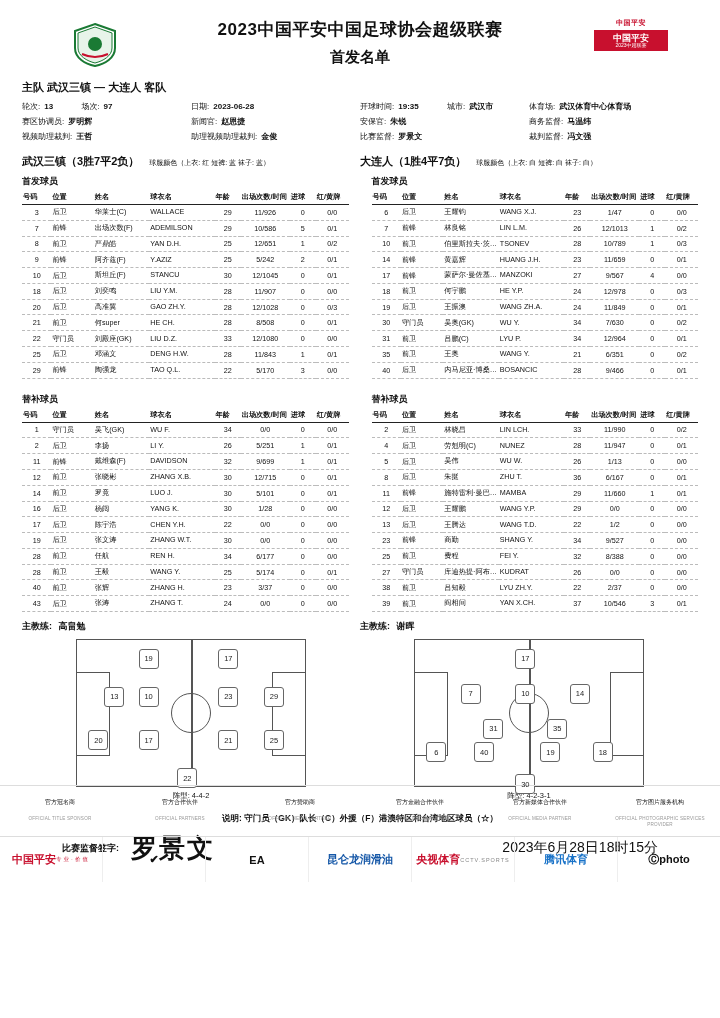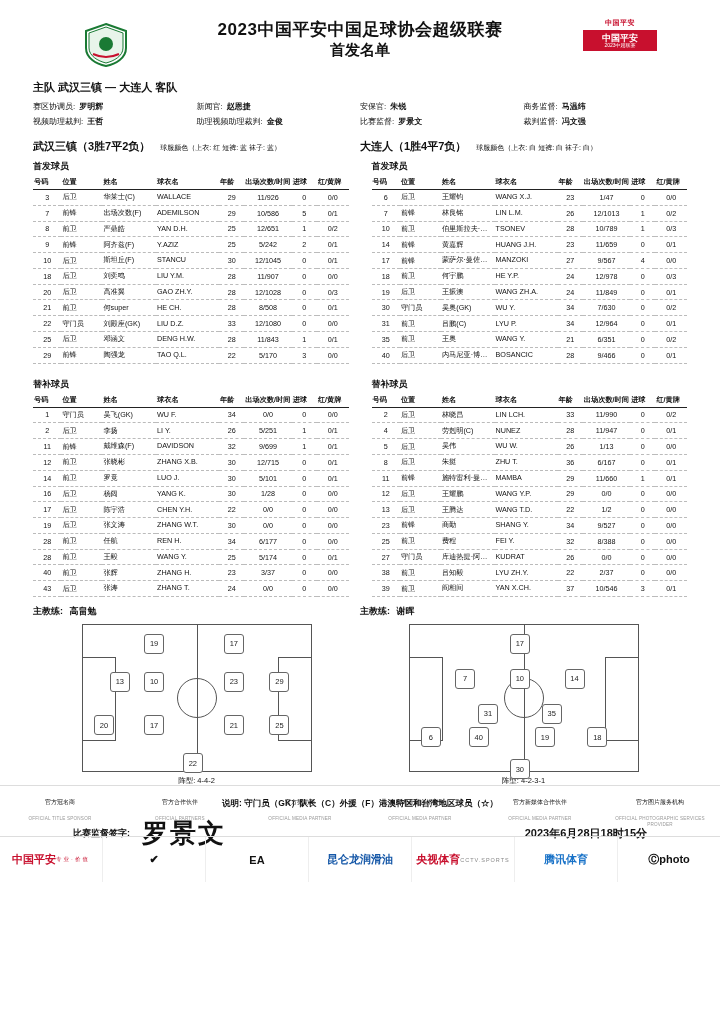--- a/index.html
+++ b/index.html
@@ -6,31 +6,31 @@
   html, body { margin:0; padding:0; }
   body {
     width:720px; height:1018px;
     background:#ffffff;
     font-family:"Liberation Sans", sans-serif;
     color:#111;
     font-size:8px;
     position:relative;
     overflow:hidden;
   }
-  .page { position:relative; width:720px; height:882px; padding:0 33px; }
+  .page { position:relative; width:720px; height:882px; padding:0 22px; }
 
   
   .header { position:relative; height:72px; padding-top:10px; }
   .crest {
     position:absolute; left:50px; top:22px; width:46px; height:46px;
   }
   .crest svg { display:block; }
   .title-wrap { text-align:center; padding-top:8px; }
   .title-main { font-size:17px; font-weight:bold; letter-spacing:0.5px; }
-  .title-sub { font-size:15px; font-weight:bold; }
+  .title-sub { font-size:15px; font-weight:bold; margin-top:7px; }
   .sponsor {
     position:absolute; right:30px; top:18px; width:74px; height:48px;
     text-align:center;
   }
   .sponsor .sp-top { font-size:7px; color:#c8102e; font-weight:bold; letter-spacing:.5px;}
   .sponsor .sp-box {
     margin-top:2px; background:#c8102e; color:#fff; font-size:9px; font-weight:bold;
     padding:3px 0 2px; line-height:1.15;
   }
   .sponsor .sp-box small { display:block; font-size:5px; font-weight:normal; letter-spacing:0;}
@@ -109,21 +109,21 @@
   .formation { font-size:7.5px; margin-top:4px; }
 
   
   .notes { text-align:center; font-size:8.5px; font-weight:bold; margin-top:12px; }
   .sign-row { display:flex; align-items:center; justify-content:space-between; margin-top:6px; padding:0 40px;}
   .sign-left { display:flex; align-items:center; font-size:9px; font-weight:bold;justify-content:space-between;}
   .sign-name {
     margin-left:12px; font-family:"DejaVu Serif", serif; font-size:26px;
     font-weight:bold; letter-spacing:2px;
   }
-  .sign-date { font-size:11px; font-weight:bold;text-align:center; }
+  .sign-date { font-size:14px; font-weight:normal;text-align:center; }
 
   
   .footer { position:absolute; left:0; right:0; bottom:0; }
   .foot-labels { display:flex; border-top:1px solid #ddd; }
   .foot-labels div {
     flex:1; text-align:center; font-size:6px; padding:6px 2px 4px; line-height:1.35;
   }
   .foot-labels div .en { font-size:4.6px; color:#999; letter-spacing:.2px; }
   .foot-logos { display:flex; border-top:1px solid #ddd; height:46px; }
   .foot-logos div {
@@ -165,20 +165,28 @@
       <div class="sp-box">
         <span>中国平安</span>
         <small>2023中超联赛</small>
       </div>
     </div>
   </div>
 
   <div class="teams-line">主队 武汉三镇 — 大连人 客队</div>
   <table class="info-table">
     <tbody>
+        <tr>
+      <td class="col"><span class="info-lbl">轮次:</span><span class="info-val">13</span>
+          <span class="info-lbl" style="margin-left:26px">场次:</span><span class="info-val">97</span></td>
+      <td class="col"><span class="info-lbl">日期:</span><span class="info-val">2023-06-28</span></td>
+      <td class="col"><span class="info-lbl">开球时间:</span><span class="info-val">19:35</span>
+          <span class="info-lbl" style="margin-left:26px">城市:</span><span class="info-val">武汉市</span></td>
+      <td class="col"><span class="info-lbl">体育场:</span><span class="info-val">武汉体育中心体育场</span></td>
+    </tr>
     <tr>
       <td class="col"><span class="info-lbl">赛区协调员:</span><span class="info-val">罗明辉</span></td>
       <td class="col"><span class="info-lbl">新闻官:</span><span class="info-val">赵恩捷</span></td>
       <td class="col"><span class="info-lbl">安保官:</span><span class="info-val">朱锐</span></td>
       <td class="col"><span class="info-lbl">商务监督:</span><span class="info-val">马温纬</span></td>
     </tr>
     <tr>
       <td class="col"><span class="info-lbl">视频助理裁判:</span><span class="info-val">王哲</span></td>
       <td class="col"><span class="info-lbl">助理视频助理裁判:</span><span class="info-val">金俊</span></td>
       <td class="col"><span class="info-lbl">比赛监督:</span><span class="info-val">罗景文</span></td>

